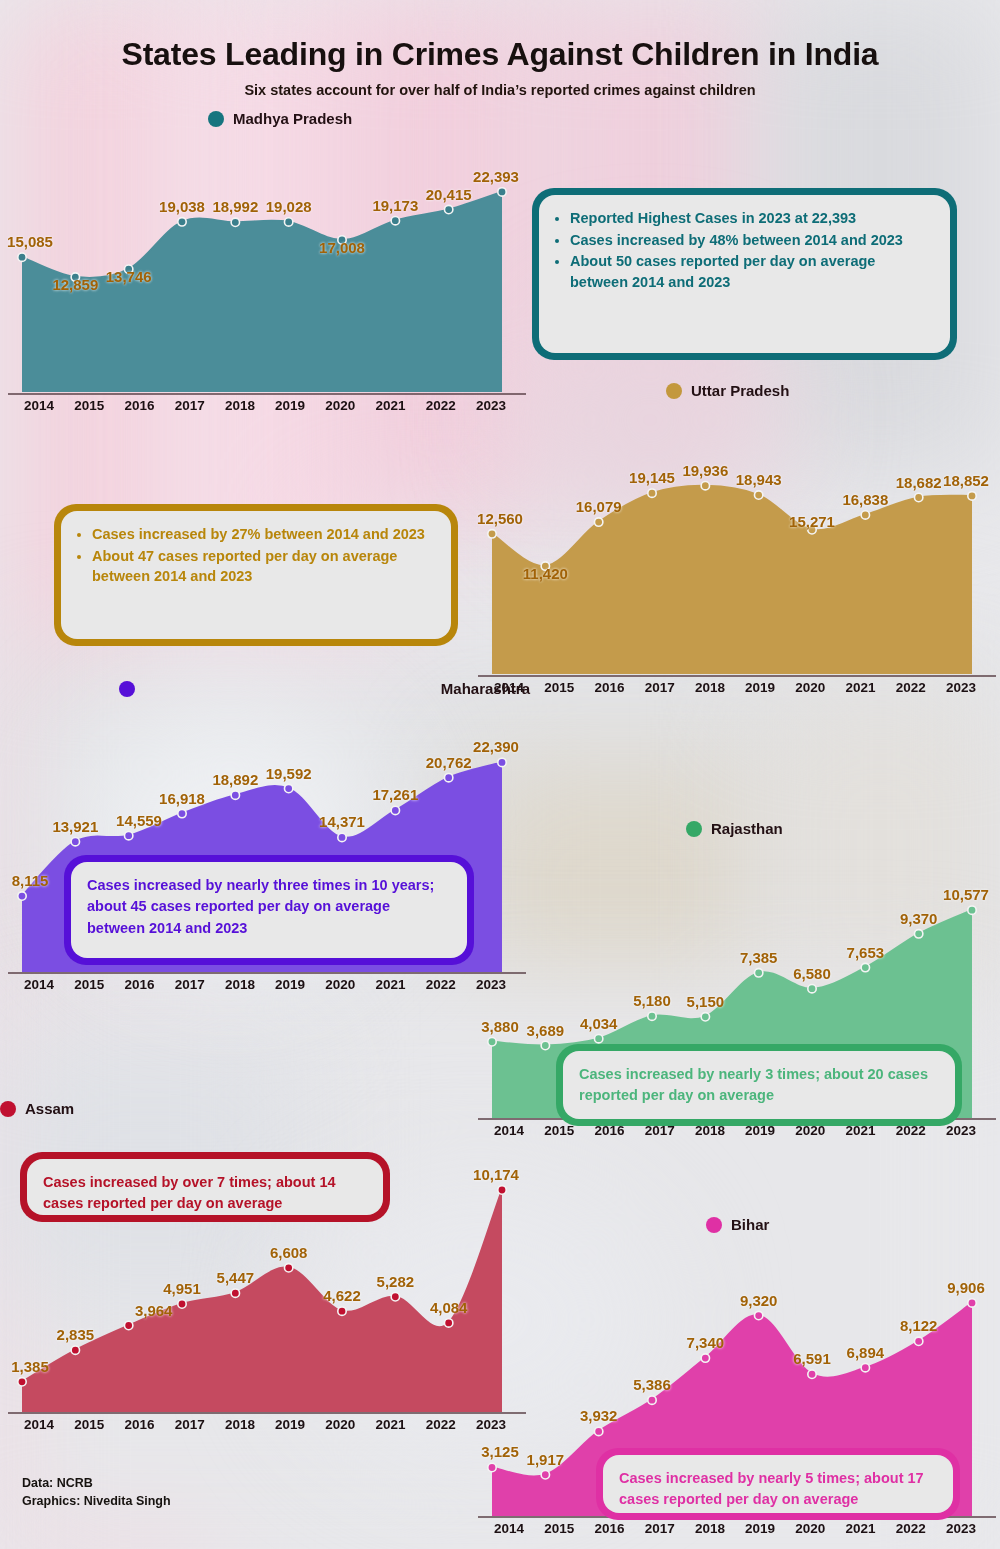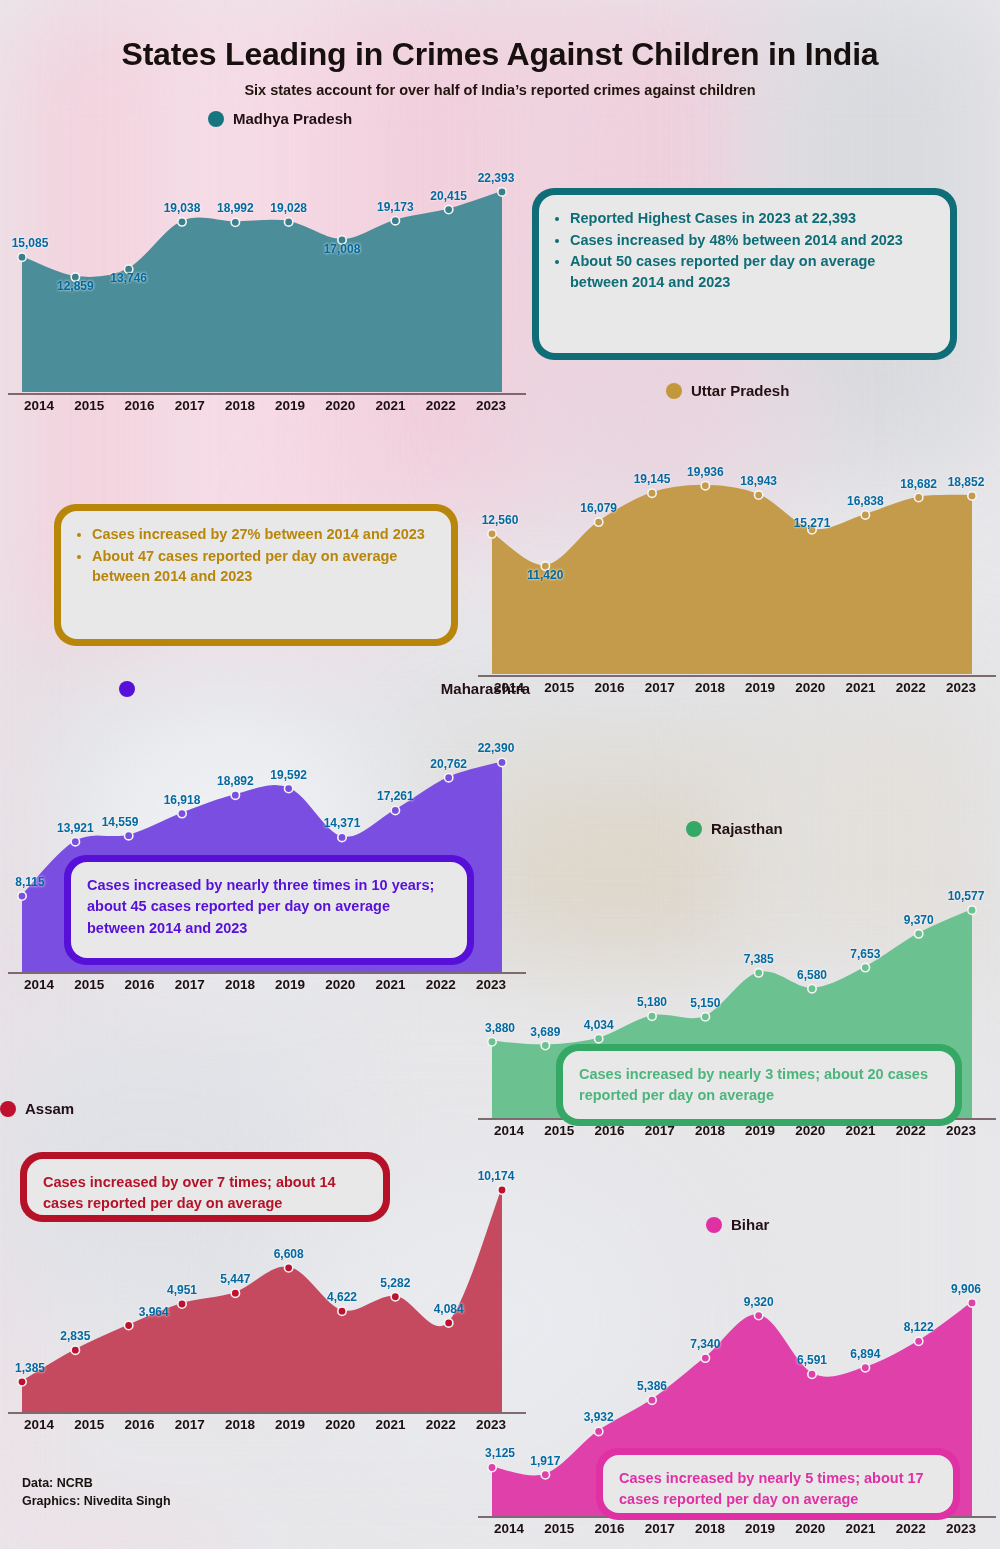--- a/index.html
+++ b/index.html
@@ -18,21 +18,21 @@
 
   .legend{display:flex;align-items:center;gap:9px;font-weight:bold;font-size:15px;color:#231014;}
   .legend .dot{width:16px;height:16px;border-radius:50%;display:block;}
 
   .chart{position:relative;}
   .chart svg{display:block;position:absolute;left:0;top:0;}
   .axis{position:absolute;left:0;right:0;display:flex;}
   .axis .tick{flex:1;text-align:center;font-size:13.5px;font-weight:bold;color:#1c1013;}
   .axisline{position:absolute;height:2px;background:#5b4148;opacity:.75;}
 
-  .dlabel{position:absolute;font-size:12px;font-weight:bold;color:#0369a1;white-space:nowrap;
+  .dlabel{position:absolute;font-size:15px;font-weight:bold;color:#a16207;white-space:nowrap;
           transform:translate(-50%,-100%);text-shadow:0 0 3px rgba(255,255,255,.55),0 0 3px rgba(255,255,255,.55);}
 
   
   .callout{position:absolute;z-index:6;border-radius:22px;padding:7px;box-sizing:border-box;}
   .callout .inner{background:#e8e8e8;border-radius:16px;padding:13px 16px;box-sizing:border-box;height:100%;}
   .callout ul{margin:0;padding:0 0 0 15px;}
   .callout li{font-size:14.5px;font-weight:bold;line-height:1.42;margin:0 0 1px 0;}
   .callout p{margin:0;font-size:14.5px;font-weight:bold;line-height:1.48;}
 
   #title{position:absolute;z-index:5;left:0;right:0;top:36px;text-align:center;
@@ -190,21 +190,21 @@
         <circle cx="182" cy="101.6187234042553" r="4.2" fill="#7b4ee2" stroke="#f4f4f4" stroke-width="1.6"></circle>
         <circle cx="235.33333333333334" cy="83.13872340425532" r="4.2" fill="#7b4ee2" stroke="#f4f4f4" stroke-width="1.6"></circle>
         <circle cx="288.6666666666667" cy="76.58553191489361" r="4.2" fill="#7b4ee2" stroke="#f4f4f4" stroke-width="1.6"></circle>
         <circle cx="342" cy="125.46297872340425" r="4.2" fill="#7b4ee2" stroke="#f4f4f4" stroke-width="1.6"></circle>
         <circle cx="395.3333333333333" cy="98.40765957446808" r="4.2" fill="#7b4ee2" stroke="#f4f4f4" stroke-width="1.6"></circle>
         <circle cx="448.6666666666667" cy="65.63234042553191" r="4.2" fill="#7b4ee2" stroke="#f4f4f4" stroke-width="1.6"></circle>
         <circle cx="502" cy="50.391489361702135" r="4.2" fill="#7b4ee2" stroke="#f4f4f4" stroke-width="1.6"></circle>
       </svg>
       <div class="dlabel" style="left: 30px; top: 177.03px;">8,115</div>
       <div class="dlabel" style="left: 75.3333px; top: 122.676px;">13,921</div>
-      <div class="dlabel" style="left: 120px; top: 116.703px;">14,559</div>
+      <div class="dlabel" style="left: 139px; top: 116.703px;">14,559</div>
       <div class="dlabel" style="left: 182px; top: 94.6187px;">16,918</div>
       <div class="dlabel" style="left: 235.333px; top: 76.1387px;">18,892</div>
       <div class="dlabel" style="left: 288.667px; top: 69.5855px;">19,592</div>
       <div class="dlabel" style="left: 342px; top: 118.463px;">14,371</div>
       <div class="dlabel" style="left: 395.333px; top: 91.4077px;">17,261</div>
       <div class="dlabel" style="left: 448.667px; top: 58.6323px;">20,762</div>
       <div class="dlabel" style="left: 496px; top: 43.3915px;">22,390</div>
     </div>
   <div class="axisline" style="left:8px;width:518px;top:292px;"></div>
   <div class="axis" id="a2" style="top:297px;padding:0 14px;">

